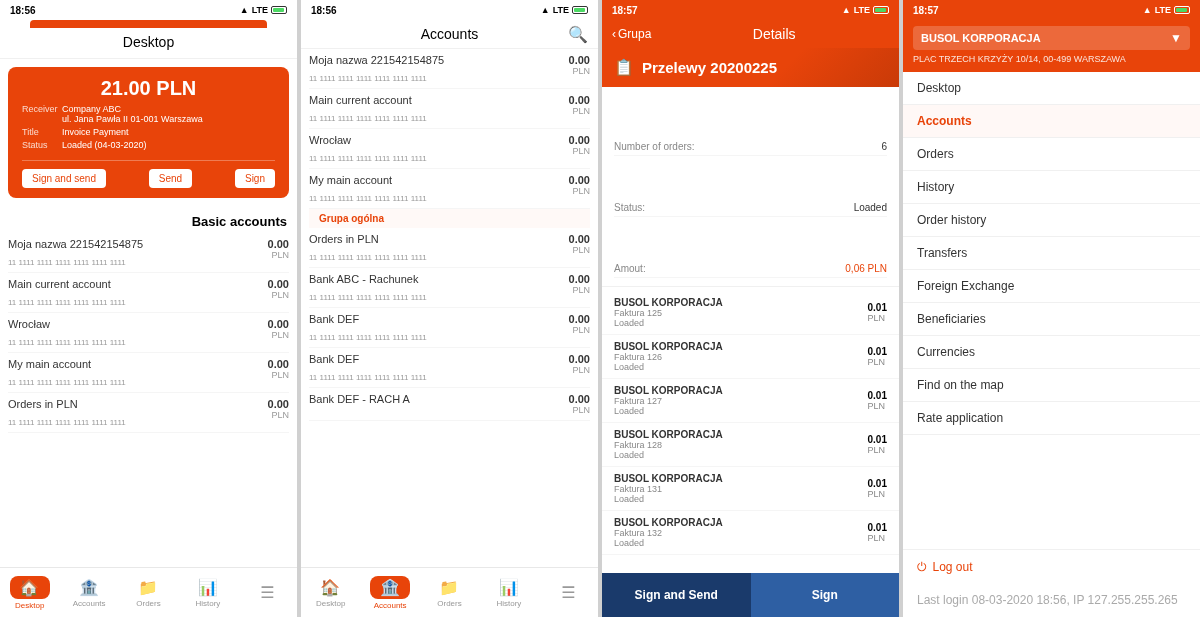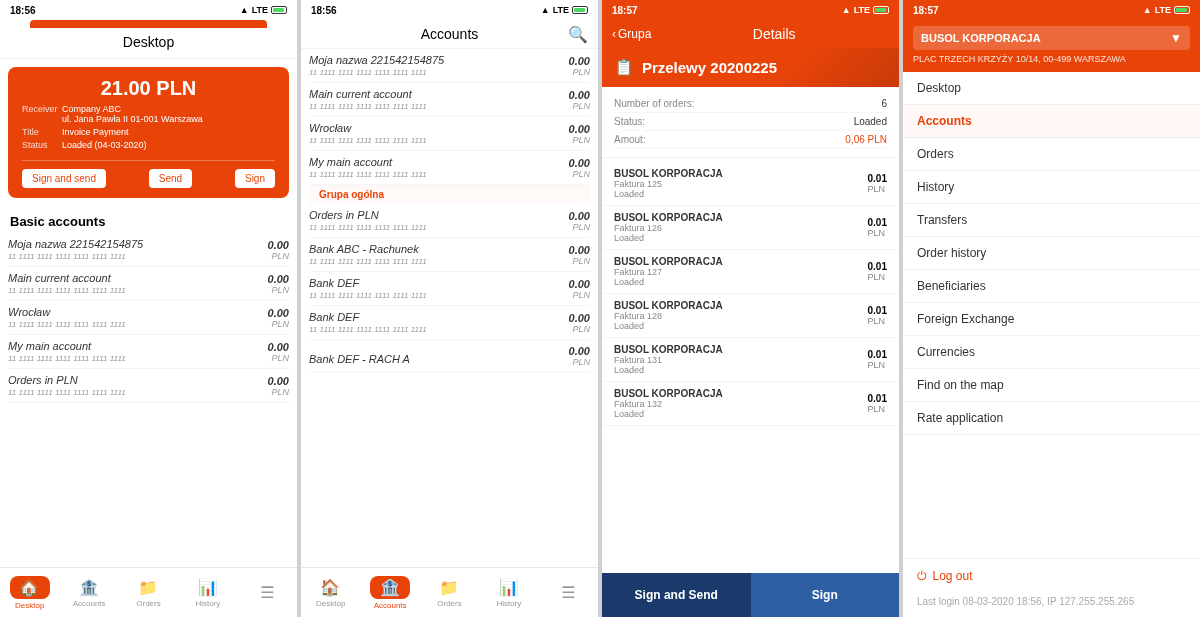--- a/index.html
+++ b/index.html
@@ -83,33 +83,32 @@
       border: none;
       border-radius: 4px;
       padding: 4px 10px;
       font-size: 10px;
       cursor: pointer;
     }
     .section-title {
       font-size: 13px;
       font-weight: 600;
       padding: 8px 10px 4px;
-      text-align: left;
+      text-align: right;
     }
     .account-list { flex: 1; overflow-y: auto; padding: 0 8px; }
     .account-item {
       display: flex;
       justify-content: space-between;
-      align-items: flex-end;
+      align-items: flex-start;
       padding: 5px 0;
       border-bottom: 1px solid #f5f5f5;
-      font-style: italic;
     }
     .account-name { font-size: 11px; font-weight: 500; color: #333; }
-    .account-number { font-size: 8px; color: #999; margin-top: 2px; }
+    .account-number { font-size: 8px; color: #999; margin-top: 8px; }
     .account-amount { font-size: 11px; font-weight: 600; color: #333; text-align: right; }
     .account-currency { font-size: 9px; color: #999; text-align: right; }
     
     .bottom-nav {
       display: flex;
       border-top: 1px solid #e8e8e8;
       background: #fff;
       height: 50px;
     }
     .nav-item {
@@ -170,20 +169,21 @@
     }
     .transfer-icon { font-size: 16px; }
     .transfer-title { font-size: 15px; font-weight: 700; }
     .details-info { padding: 8px 12px; border-bottom: 1px solid #f0f0f0; }
     .detail-row {
       display: flex;
       justify-content: space-between;
       font-size: 10px;
       padding: 3px 0;
       border-bottom: 1px solid #f5f5f5;
+      margin-top: 43px;
     }
     .detail-label { color: #888; }
     .detail-value { font-weight: 500; color: #333; }
     .detail-value.orange { color: #e8440a; }
     .transfer-list { flex: 1; overflow-y: auto; padding: 4px 0; }
     .transfer-item {
       padding: 6px 12px;
       border-bottom: 1px solid #f5f5f5;
     }
     .transfer-company { font-size: 10px; font-weight: 600; color: #333; }
@@ -241,21 +241,21 @@
       border-top: 1px solid #f0f0f0;
     }
     .logout-btn {
       display: flex;
       align-items: center;
       gap: 6px;
       font-size: 12px;
       color: #e8440a;
       cursor: pointer;
     }
-    .last-login { font-size: 10px; color: #aaa; margin-top: 13px; }
+    .last-login { font-size: 12px; color: #aaa; margin-top: 19px; }
     
     .dropdown-arrow { font-size: 12px; }
     .orange-top-strip {
       height: 8px;
       background: #e8440a;
       border-radius: 4px 4px 0 0;
       margin: 0 30px;
     }
   </style>
 </head>
@@ -677,30 +677,30 @@
       <div class="menu-item active">
         <span>Accounts</span>
       </div>
       <div class="menu-item">
         <span>Orders</span>
       </div>
       <div class="menu-item">
         <span>History</span>
       </div>
       <div class="menu-item">
+        <span>Order history</span>
+      </div>
+      <div class="menu-item">
         <span>Transfers</span>
       </div>
       <div class="menu-item">
-        <span>Order history</span>
+        <span>Foreign Exchange</span>
       </div>
       <div class="menu-item">
         <span>Beneficiaries</span>
-      </div>
-      <div class="menu-item">
-        <span>Foreign Exchange</span>
       </div>
       <div class="menu-item">
         <span>Currencies</span>
       </div>
       <div class="menu-item">
         <span>Find on the map</span>
       </div>
       <div class="menu-item">
         <span>Rate application</span>
       </div>

